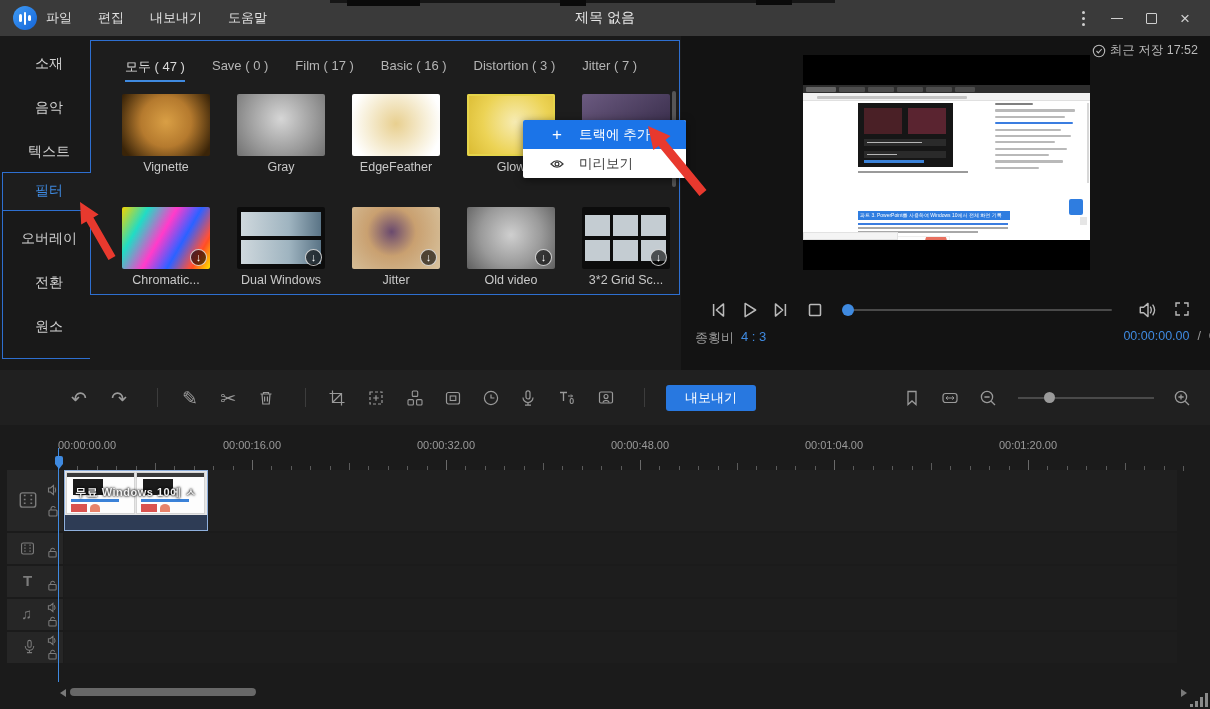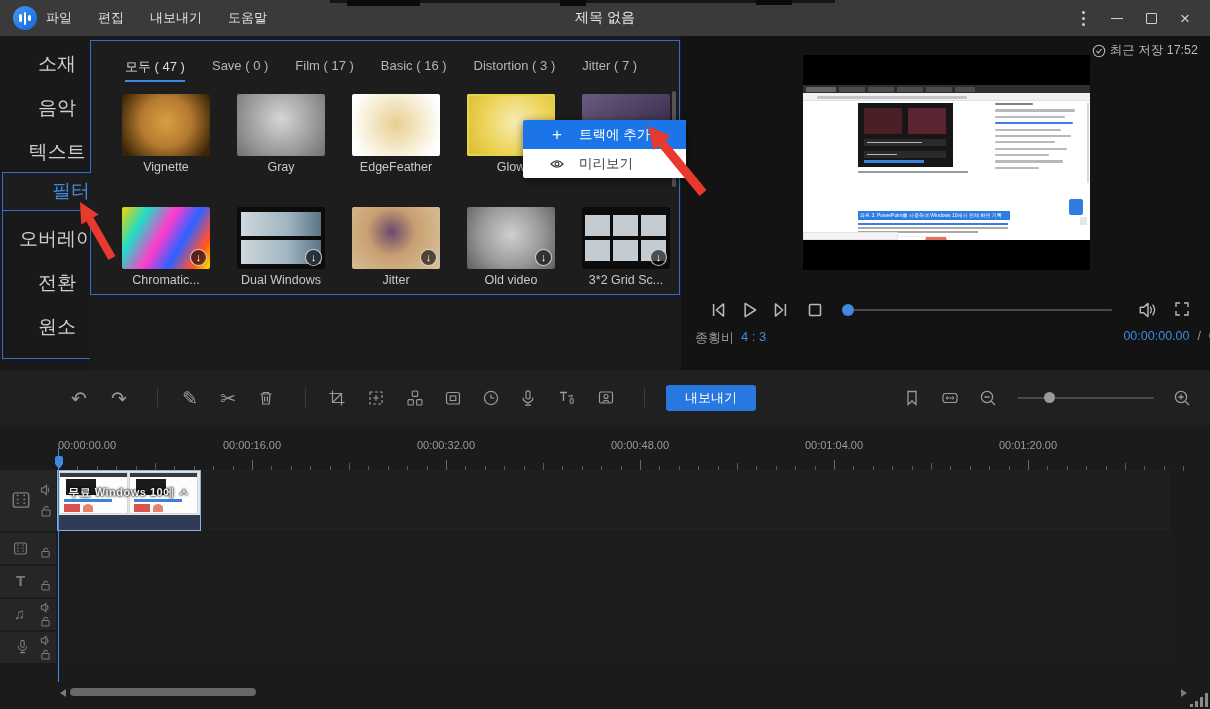--- a/index.html
+++ b/index.html
@@ -20,23 +20,23 @@
   .winctl { position:absolute; right:8px; top:0; height:36px; display:flex; align-items:center; }
   .winctl > div { width:34px; height:36px; display:flex; align-items:center; justify-content:center; color:#cfcfcf; }
   .kebab { display:flex; flex-direction:column; gap:3px; }
   .kebab b { width:3px; height:3px; border-radius:50%; background:#cfcfcf; }
   .min-glyph { width:12px; height:0; border-top:1.5px solid #cfcfcf; }
   .max-glyph { width:11px; height:11px; border:1.5px solid #cfcfcf; border-radius:1px; }
   .close-glyph { font-size:17px; line-height:1; }
 
   
   .sidebar { position:absolute; left:0; top:36px; width:90px; height:334px; background:#191919; }
-  .side-item { position:absolute; left:12px; width:90px; height:30px; display:flex; align-items:center; justify-content:center;
-               font-size:19px; color:#cfcfcf; cursor:pointer;font-family:Liberation Mono, monospace; }
-  .side-item.active-label { color:#3f8ae0;margin-left:14px; }
+  .side-item { position:absolute; left:4px; width:90px; height:30px; display:flex; align-items:center; justify-content:center;
+               font-size:14px; color:#cfcfcf; cursor:pointer;font-family:Liberation Mono, monospace; }
+  .side-item.active-label { color:#3f8ae0; }
   .active-tab { position:absolute; left:2px; top:172px; width:89px; height:39px; background:#1d1d1d;
                 border-top:1px solid #2e6fd0; border-bottom:1px solid #2e6fd0; border-left:1px solid #2e6fd0; z-index:3; }
   .bl-left { position:absolute; left:2px; top:211px; width:1px; height:147px; background:#2e6fd0; z-index:3; }
   .bl-bottom { position:absolute; left:2px; top:358px; width:88px; height:1px; background:#2e6fd0; z-index:3; }
 
   
   .filter-panel { position:absolute; left:90px; top:40px; width:590px; height:255px; background:#1d1d1d;
                   border:1px solid #2e6fd0; overflow:hidden; z-index:2; }
   .tabs { position:absolute; left:34px; top:17px; display:flex; gap:27px; font-size:13px; color:#b5b5b5; }
   .tab { cursor:pointer; padding-bottom:4px; white-space:nowrap; }
@@ -133,21 +133,21 @@
   
   .timeline { position:absolute; left:0; top:425px; width:1210px; height:284px; background:#1b1b1b; }
   .ruler { position:absolute; left:0; top:8px; width:1210px; height:38px; }
   .r-label { position:absolute; top:6px; font-size:11px; color:#9a9a9a; white-space:nowrap; }
   .tick { position:absolute; bottom:0; width:1px; background:#5a5a5a; height:5px; }
   .tick.mid { height:8px; }
   .tick.big { height:11px; background:#6a6a6a; }
   .playhead-flag { position:absolute; left:55px; top:23px; width:8px; height:13px; background:#3f8ae0;
                    border-radius:2px 2px 0 0; clip-path:polygon(0 0,100% 0,100% 62%,50% 100%,0 62%); cursor:ew-resize; }
   .playhead-line { position:absolute; left:58px; top:23px; width:1px; height:234px; background:#3f8ae0; z-index:8; }
-  .lane { position:absolute; left:0; width:1170px; }
+  .lane { position:absolute; left:7px; width:1170px; }
   .lane .hdr { position:absolute; left:0; top:0; width:56px; height:100%; background:#262626; }
   .lane .body { position:absolute; left:57px; top:0; right:0; height:100%; background:#1f1f1f; }
   .hdr-ic { position:absolute; color:#7c7c7c; }
   .hdr-ic svg { display:block; }
   .track-t { font-size:15px; color:#7c7c7c; font-weight:bold; }
   .clip { position:absolute; left:58px; top:1px; width:142px; height:59px; background:#e6e6e6; outline:1px solid #8fb0dd; cursor:grab; }
   .clip .mini { position:absolute; top:1px; width:69px; height:42px; background:#fdfdfd; border:1px solid #d5d5d5; overflow:hidden; }
   .clip .mini .bar { position:absolute; left:0; top:0; width:100%; height:4px; background:#3a3a3a; }
   .clip .mini .plyr { position:absolute; left:6px; top:6px; width:30px; height:16px; background:#1b1b1b; }
   .clip .mini .blue { position:absolute; left:4px; top:26px; width:48px; height:2.5px; background:#3b82d8; }

